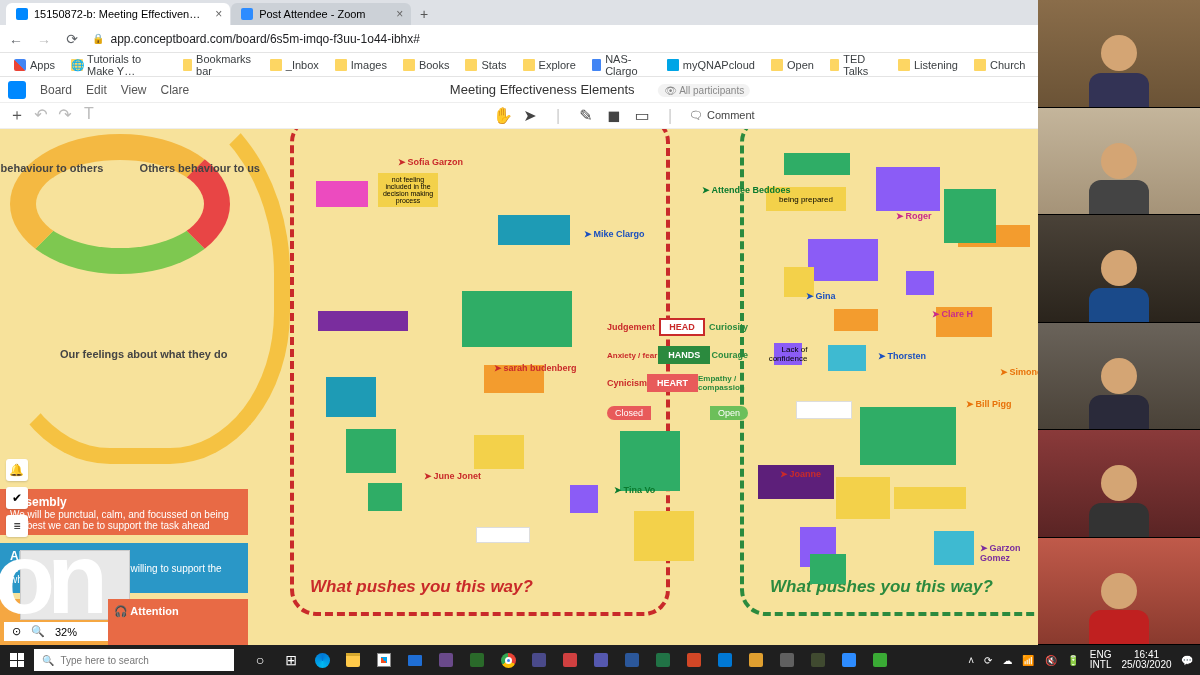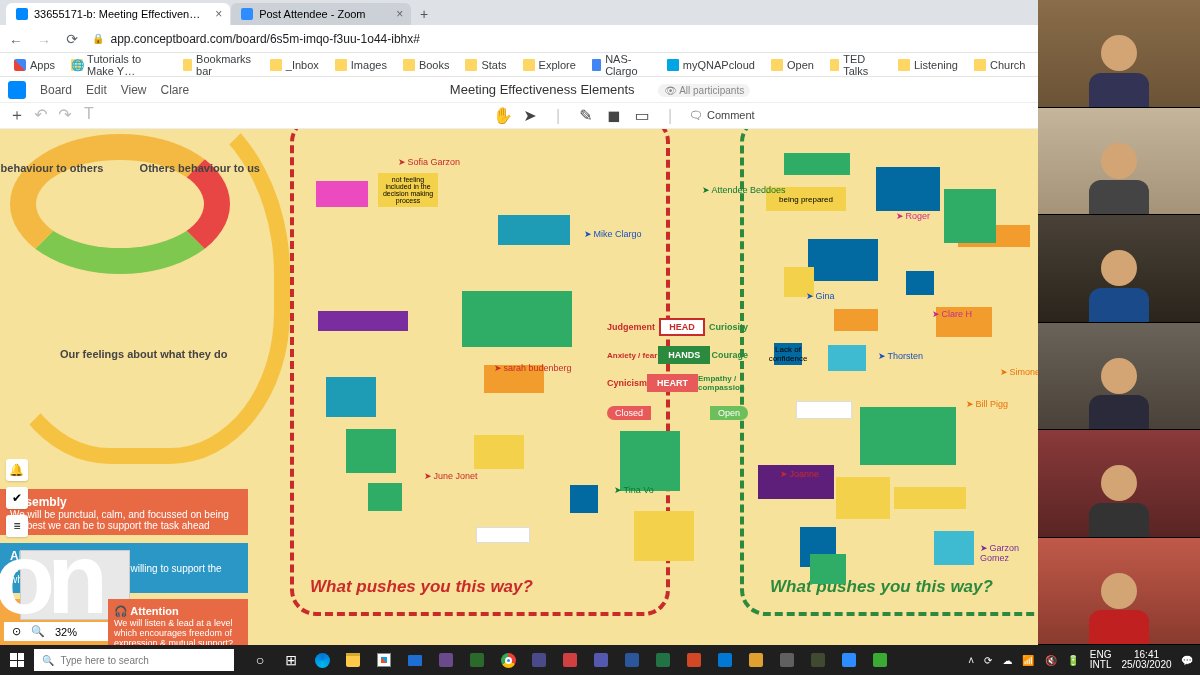--- a/index.html
+++ b/index.html
@@ -86,23 +86,23 @@
     .frame { position:absolute; border:4px dashed; border-radius:26px; }
     .frame.red { border-color:#c92a2a; left:290px; top:-13px; width:380px; height:500px;}
     .frame.green { border-color:#2b8a3e; left:740px; top:-13px; width:360px; height:500px; border-right:none;}
     .push { position:absolute; font-size:17px; font-weight:700; font-style:italic;}
     .push.red { color:#c92a2a; left:310px; top:448px;}
     .push.green { color:#2b8a3e; left:770px; top:448px;}
 
     
     .s { position:absolute; font-size:8px; display:flex; align-items:center; justify-content:center; padding:2px; text-align:center;}
     .pink{background:#ec4bbf;} .green1{background:#2fad66;} .teal{background:#1e9bb5;color:#fff;} .purple{background:#7a2d9e;color:#fff;}
-    .yellow{background:#f3d14a;} .orange{background:#f39c2e;} .magenta{background:#0369a1;} .white{background:#fff;border:1px solid #ddd;}
+    .yellow{background:#f3d14a;} .orange{background:#f39c2e;} .magenta{background:#8b5cf6;text-align:right;} .white{background:#fff;border:1px solid #ddd;}
     .blue2{background:#3ebad1;} .darkp{background:#5d1f7a;color:#fff;}
-    .cursor-lbl { position:absolute; font-size:9px; font-weight:400; }
+    .cursor-lbl { position:absolute; font-size:9px; font-weight:700; }
     .cursor-lbl::before{content:"➤"; margin-right:2px;}
     .cl-blue{color:#1a4fbf;} .cl-green{color:#0a7a2e;} .cl-red{color:#c92a2a;} .cl-orange{color:#e8720a;} .cl-mag{color:#c92a8a;} .cl-purple{color:#7a2d9e;}
 
     
     .center-diag { position:absolute; left:578px; top:186px; width:170px; height:108px; font-size:9px;}
     .cd-row { height:24px; display:flex; align-items:center;margin-left:29px;}
     .ovalL{background:#e85a5a;color:#fff;padding:2px 8px;border-radius:10px 0 0 10px;}
     .ovalC{background:#fff;color:#c92a2a;font-weight:700;padding:2px 8px;border:2px solid #c92a2a;}
     .ovalC.g{color:#2b8a3e;border-color:#2b8a3e;}
     .ovalR{background:#6cbf5a;color:#fff;padding:2px 8px;border-radius:0 10px 10px 0;}
@@ -129,21 +129,21 @@
     .mail{width:14px;height:11px;background:#1f6ed4;border-radius:1px;}
     .chrome{width:15px;height:15px;border-radius:50%;background:conic-gradient(#ea4335 0 33%,#fbbc05 33% 66%,#34a853 66% 100%);position:relative;} .chrome::after{content:"";position:absolute;inset:4px;border-radius:50%;background:#4285f4;border:2px solid #fff;}
     .generic{width:14px;height:14px;background:#555;border-radius:2px;}
   </style>
 </head>
 <body>
 
 <div class="tabs-row">
   <div class="tab">
     <span class="favicon cb"></span>
-    <span>33655171-b: Meeting Effectiven…</span>
+    <span>15150872-b: Meeting Effectiven…</span>
     <span class="x">×</span>
   </div>
   <div class="tab inactive">
     <span class="favicon zm"></span>
     <span>Post Attendee - Zoom</span>
     <span class="x">×</span>
   </div>
   <div class="addtab">+</div>
 </div>
 
@@ -320,21 +320,21 @@
   </div>
 
   <div class="strip assembly">
     <h4>Assembly</h4><span>We will be punctual, calm, and focussed on being the best we can be to support the task ahead</span>
   </div>
   <div class="strip alignment">
     <h4>Alignment</h4><span>We will understand  and  be willing to support the why,              of the meeting</span>
   </div>
   <div class="action-box"></div>
   <div class="attention-box">
-    <h4>🎧 <span>Attention</span></h4><span>We will listen &amp; lead at a level which encourages freedom of expression &amp; mutual support?</span>
+    <h4>🎧 <span>Attention</span></h4>
   </div>
 
   <div class="big-on">on</div>
 
   <div class="frame red"></div>
   <div class="frame green"></div>
   <div class="push red">What pushes you this way?</div>
   <div class="push green">What pushes you this way?</div>
 
   <div class="center-diag">

